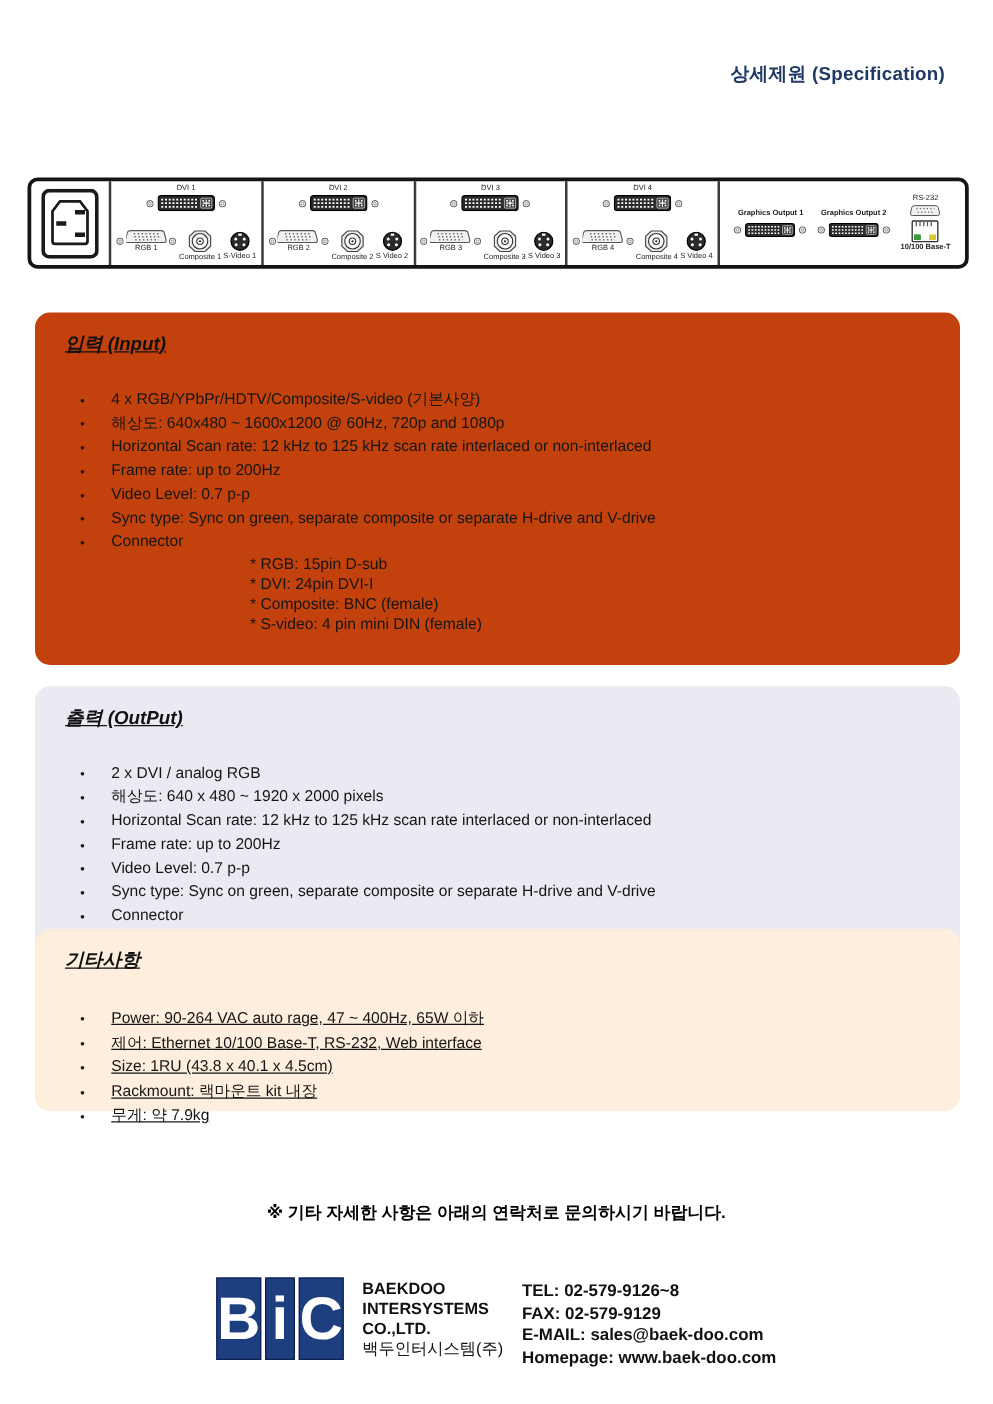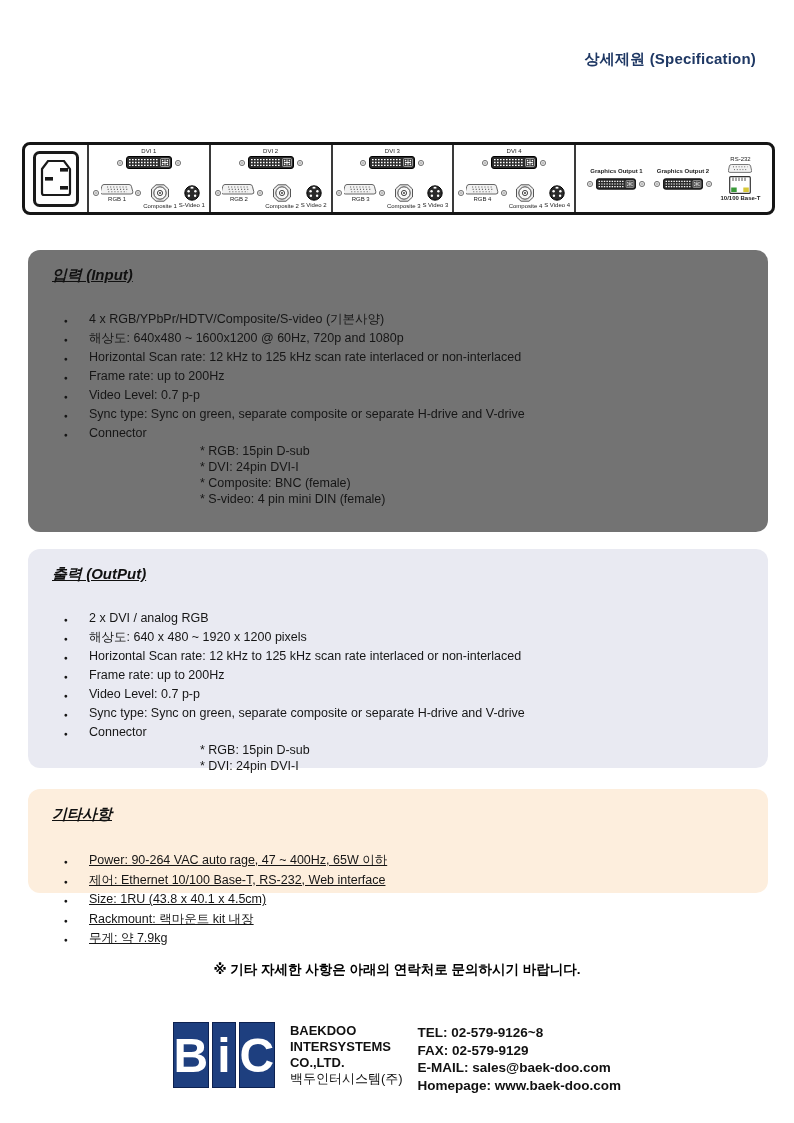--- a/index.html
+++ b/index.html
@@ -33,23 +33,23 @@
   .conn-stack { display:flex; flex-direction:column; align-items:center; gap:1px; }
   .screw-mid { margin-top:6px; }
   .out-stack { display:flex; flex-direction:column; align-items:center; gap:2px; }
   .right-col { display:flex; flex-direction:column; align-items:center; gap:1px; }
 
   
   .secbox {
     position:absolute; left:28px; width:740px; border-radius:12px;
     padding:14px 22px; box-sizing:border-box;
   }
-  #input-box  { top:250px; height:282px; background:#737373; }
+  #input-box  { top:250px; height:282px; background:#c2410c; }
   #output-box { top:549px; height:219px; background:#e9eaf2; }
-  #etc-box    { top:789px; height:104px; background:#fdeedd; }
+  #etc-box    { top:743px; height:146px; background:#fdeedd; }
   .sec-heading {
     font-size:15px; font-weight:bold; font-style:italic;
     text-decoration:underline; color:#111; margin:2px 0 0 2px;
   }
   ul.bullets { list-style:none; margin:25px 0 0 0; padding:0 0 0 12px; }
   ul.bullets li {
     position:relative; padding-left:27px; font-size:12.5px; color:#161616; line-height:19px;
   }
   ul.bullets li::before { content:"●"; font-size:6.5px; position:absolute; left:2px; top:1px; }
   #etc-box ul.bullets { margin-top:27px; }
@@ -386,21 +386,21 @@
     <div class="sub-item">* RGB: 15pin D-sub</div>
     <div class="sub-item">* DVI: 24pin DVI-I</div>
     <div class="sub-item">* Composite: BNC (female)</div>
     <div class="sub-item">* S-video: 4 pin mini DIN (female)</div>
   </div>
 
   <div class="secbox" id="output-box">
     <div class="sec-heading">출력 (OutPut)</div>
     <ul class="bullets">
       <li>2 x DVI / analog RGB</li>
-      <li>해상도: 640 x 480 ~ 1920 x 1200 pixels</li>
+      <li>해상도: 640 x 480 ~ 1920 x 2000 pixels</li>
       <li>Horizontal Scan rate: 12 kHz to 125 kHz scan rate interlaced or non-interlaced</li>
       <li>Frame rate: up to 200Hz</li>
       <li>Video Level: 0.7 p-p</li>
       <li>Sync type: Sync on green, separate composite or separate H-drive and V-drive</li>
       <li>Connector</li>
     </ul>
     <div class="sub-item">* RGB: 15pin D-sub</div>
     <div class="sub-item">* DVI: 24pin DVI-I</div>
   </div>
 

